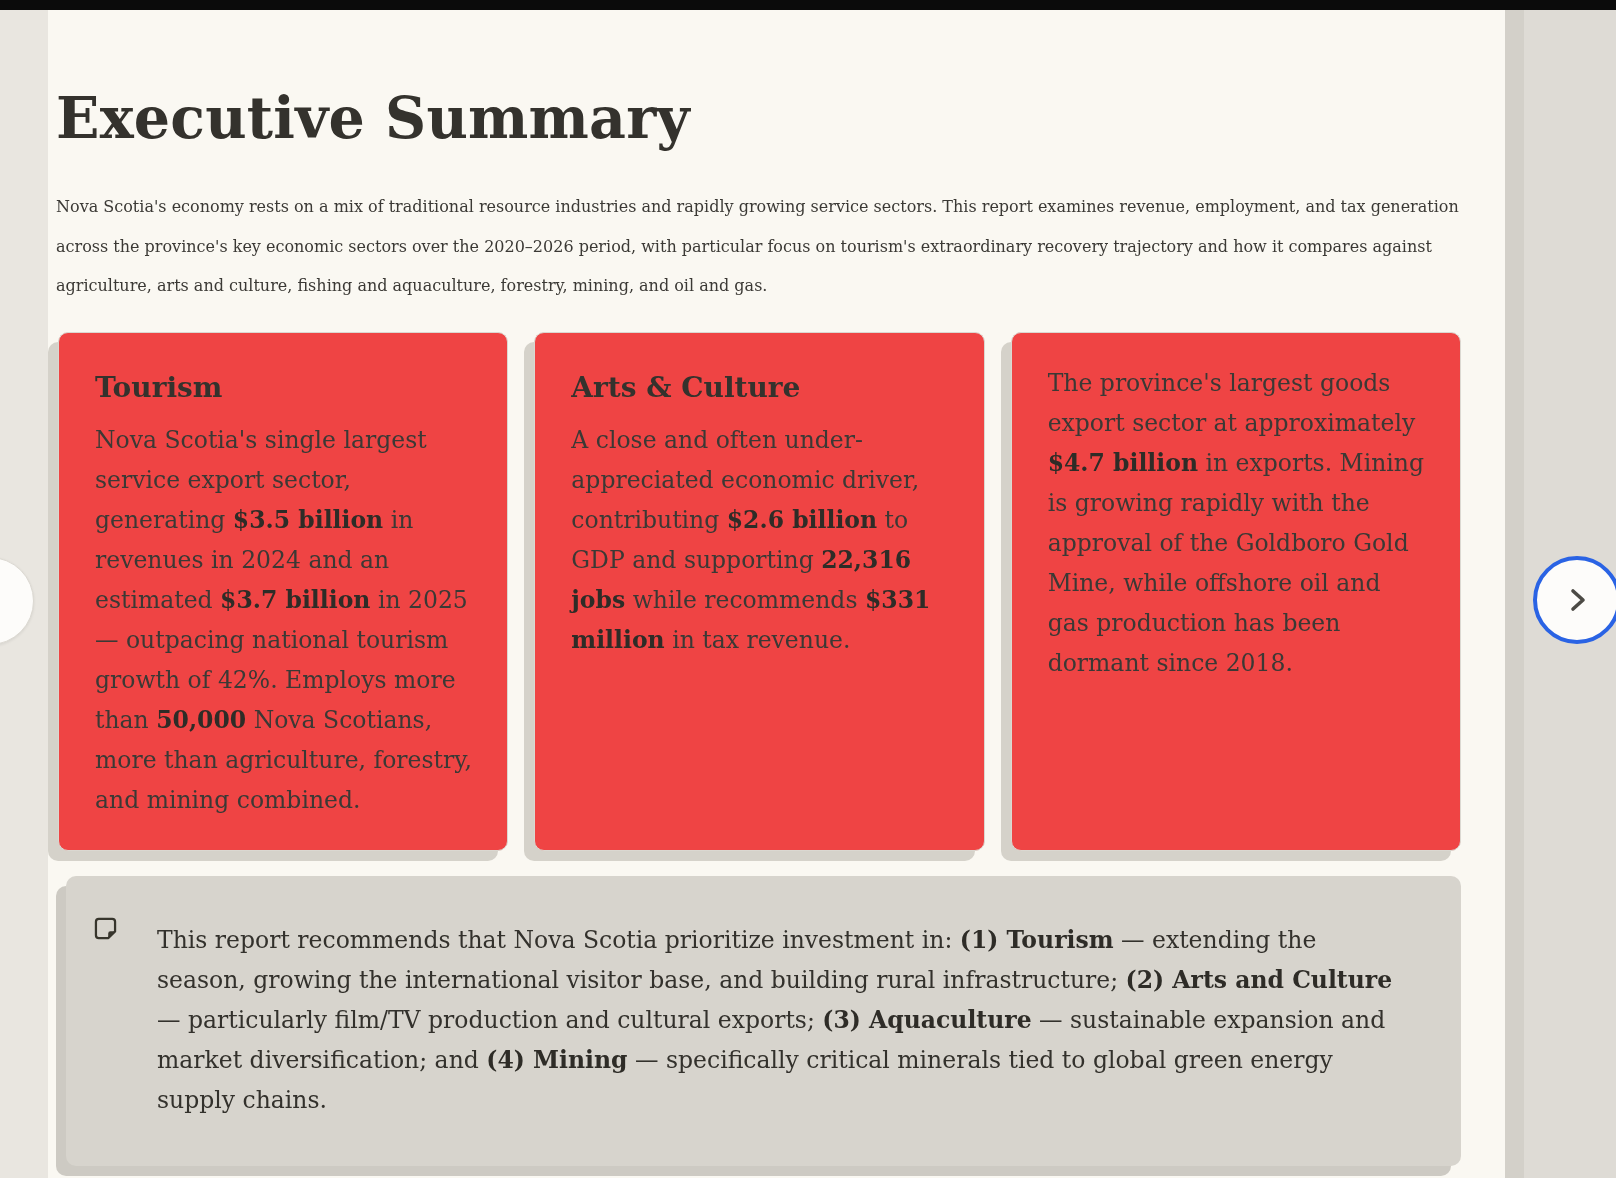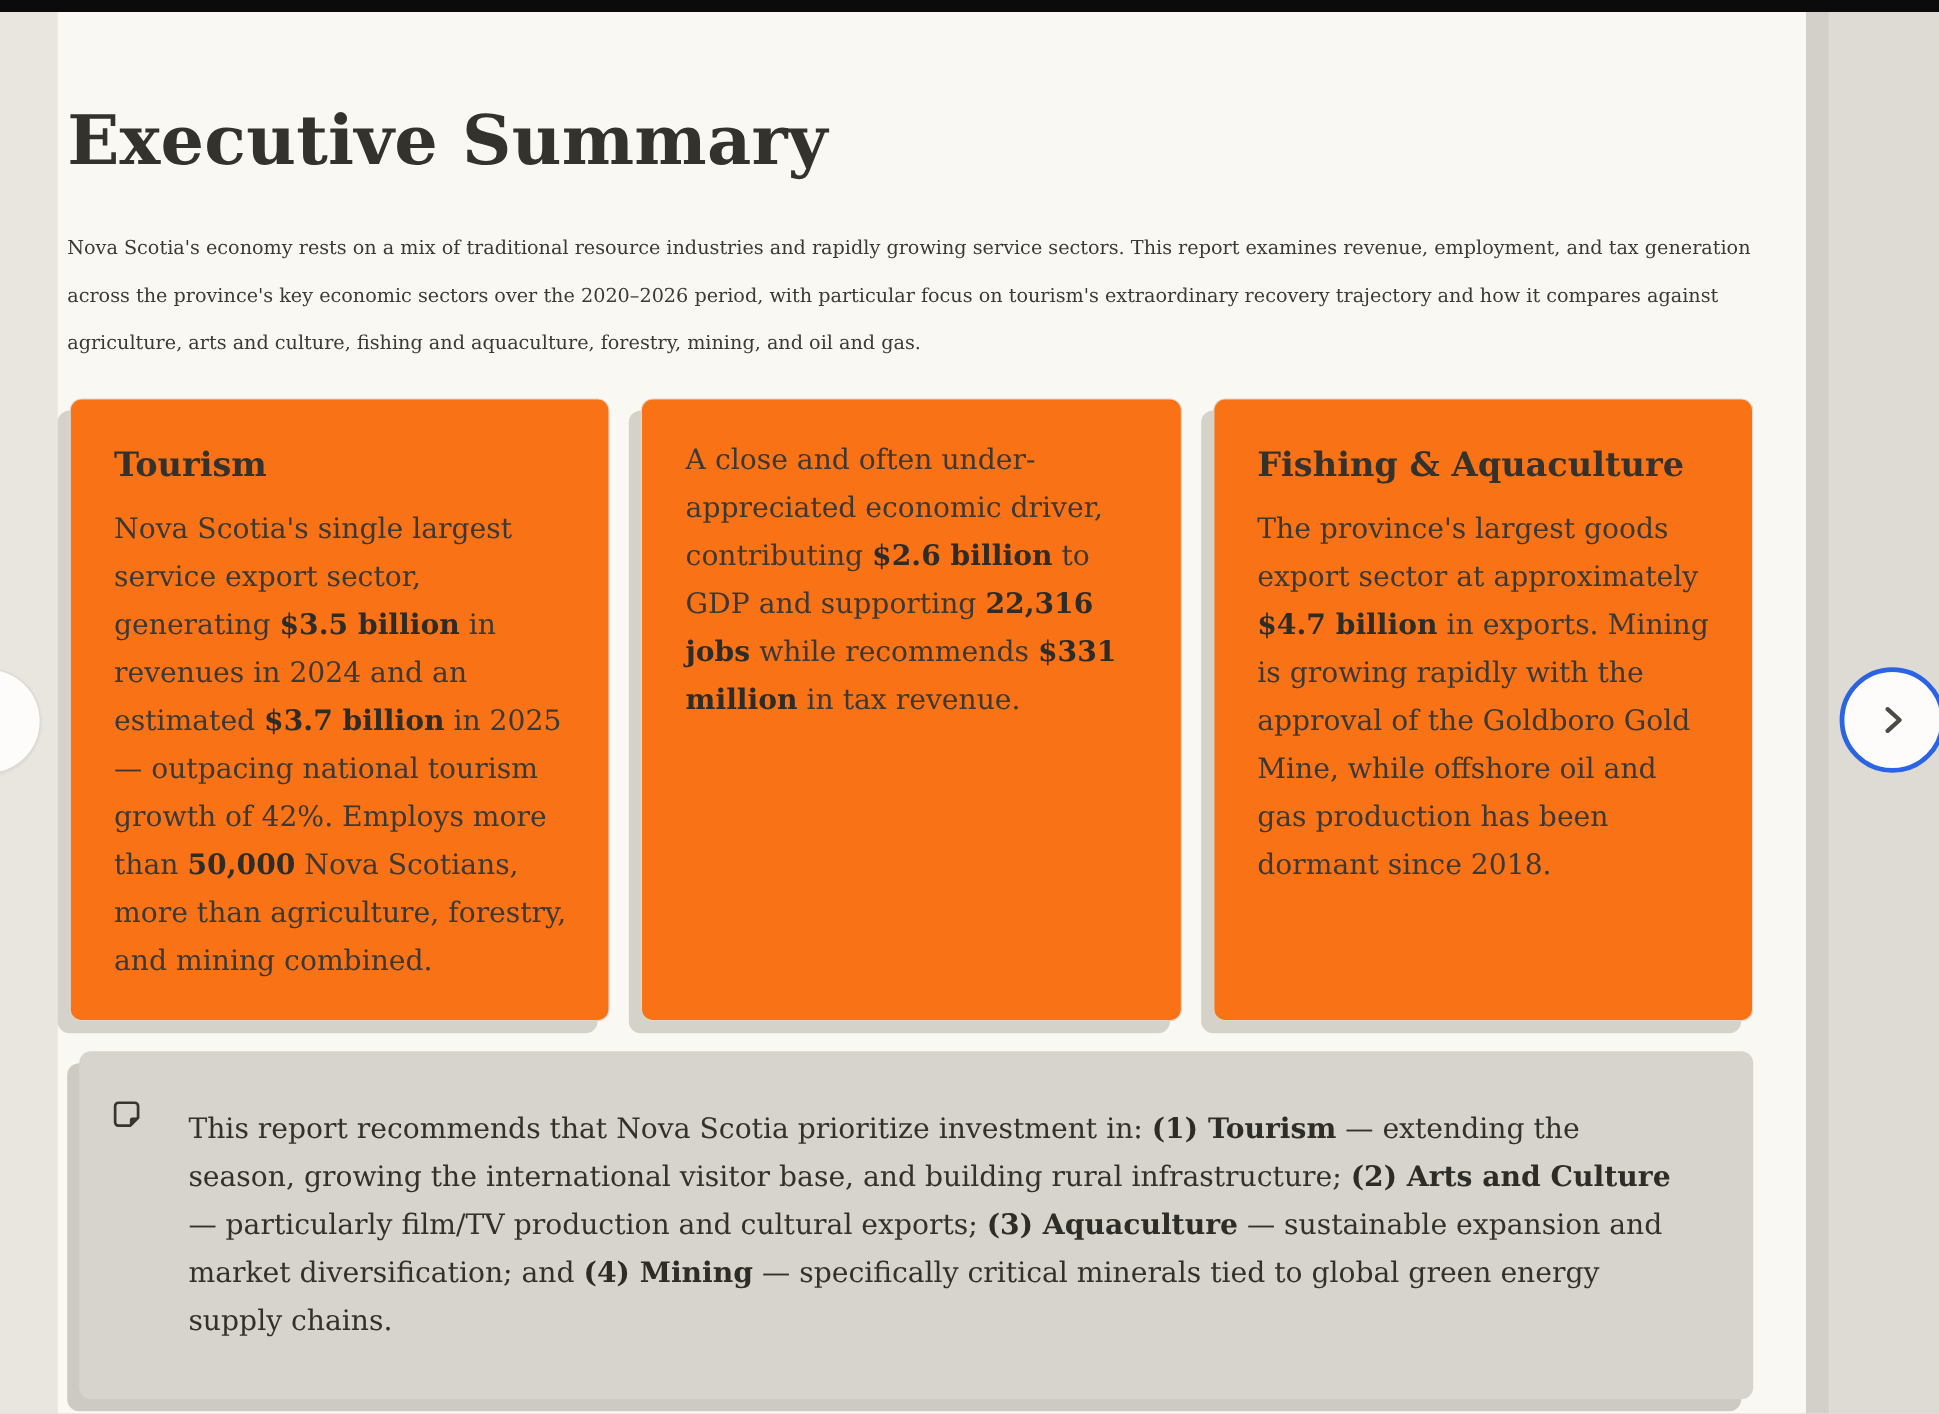--- a/index.html
+++ b/index.html
@@ -46,21 +46,21 @@
     font-size: 16px; line-height: 39.5px;
     color: #3b3935; max-width: 1429px;
   }
 
   .cards {
     display: flex; gap: 26px;
     margin: 26px 24px 0 2px;
   }
   .card {
     flex: 1 1 0;
-    background: #f97316;
+    background: #ef4444;
     border: 1.5px solid #dbd8d1;
     border-radius: 10px;
     box-shadow: -10px 10px 0 0 #d5d2ca;
     box-sizing: border-box;
     padding: 30px 34px 30px 36px;
     min-height: 486px;
   }
   .card h3 {
     margin: 8px 0 16px 0;
     font-size: 28px; font-weight: 700;
@@ -127,25 +127,25 @@
     <p class="intro">Nova Scotia's economy rests on a mix of traditional resource industries and rapidly growing service sectors. This report examines revenue, employment, and tax generation across the province's key economic sectors over the 2020–2026 period, with particular focus on tourism's extraordinary recovery trajectory and how it compares against agriculture, arts and culture, fishing and aquaculture, forestry, mining, and oil and gas.</p>
 
     <div class="cards">
 
       <article class="card">
         <h3>Tourism</h3>
         <p><span>Nova Scotia's single largest service export sector, generating </span><strong>$3.5 billion</strong><span> in revenues in 2024 and an estimated </span><strong>$3.7 billion</strong><span> in 2025 — outpacing national tourism growth of 42%. Employs more than </span><strong>50,000</strong><span> Nova Scotians, more than agriculture, forestry, and mining combined.</span></p>
       </article>
 
       <article class="card">
+        <h3>Arts &amp; Culture</h3>
         <p><span>A close and often under-appreciated economic driver, contributing </span><strong>$2.6 billion</strong><span> to GDP and supporting </span><strong>22,316 jobs</strong><span> while recommends </span><strong>$331 million</strong><span> in tax revenue.</span></p>
       </article>
 
       <article class="card">
-        <h3>Fishing &amp; Aquaculture</h3>
         <p><span>The province's largest goods export sector at approximately </span><strong>$4.7 billion</strong><span> in exports. Mining is growing rapidly with the approval of the Goldboro Gold Mine, while offshore oil and gas production has been dormant since 2018.</span></p>
       </article>
 
     </div>
 
     <div class="callout">
       <span class="icon-wrap">
         <svg width="27" height="27" viewBox="0 0 24 24" aria-hidden="true">
           <path d="M6 3.5h12A2.5 2.5 0 0 1 20.5 6v8.6L14.6 20.5H6A2.5 2.5 0 0 1 3.5 18V6A2.5 2.5 0 0 1 6 3.5Z" fill="none" stroke="#37352c" stroke-width="2" stroke-linejoin="round"></path>
           <path d="M20.2 14.4 14.4 20.2v-3.8a2 2 0 0 1 2-2Z" fill="#37352c"></path>

